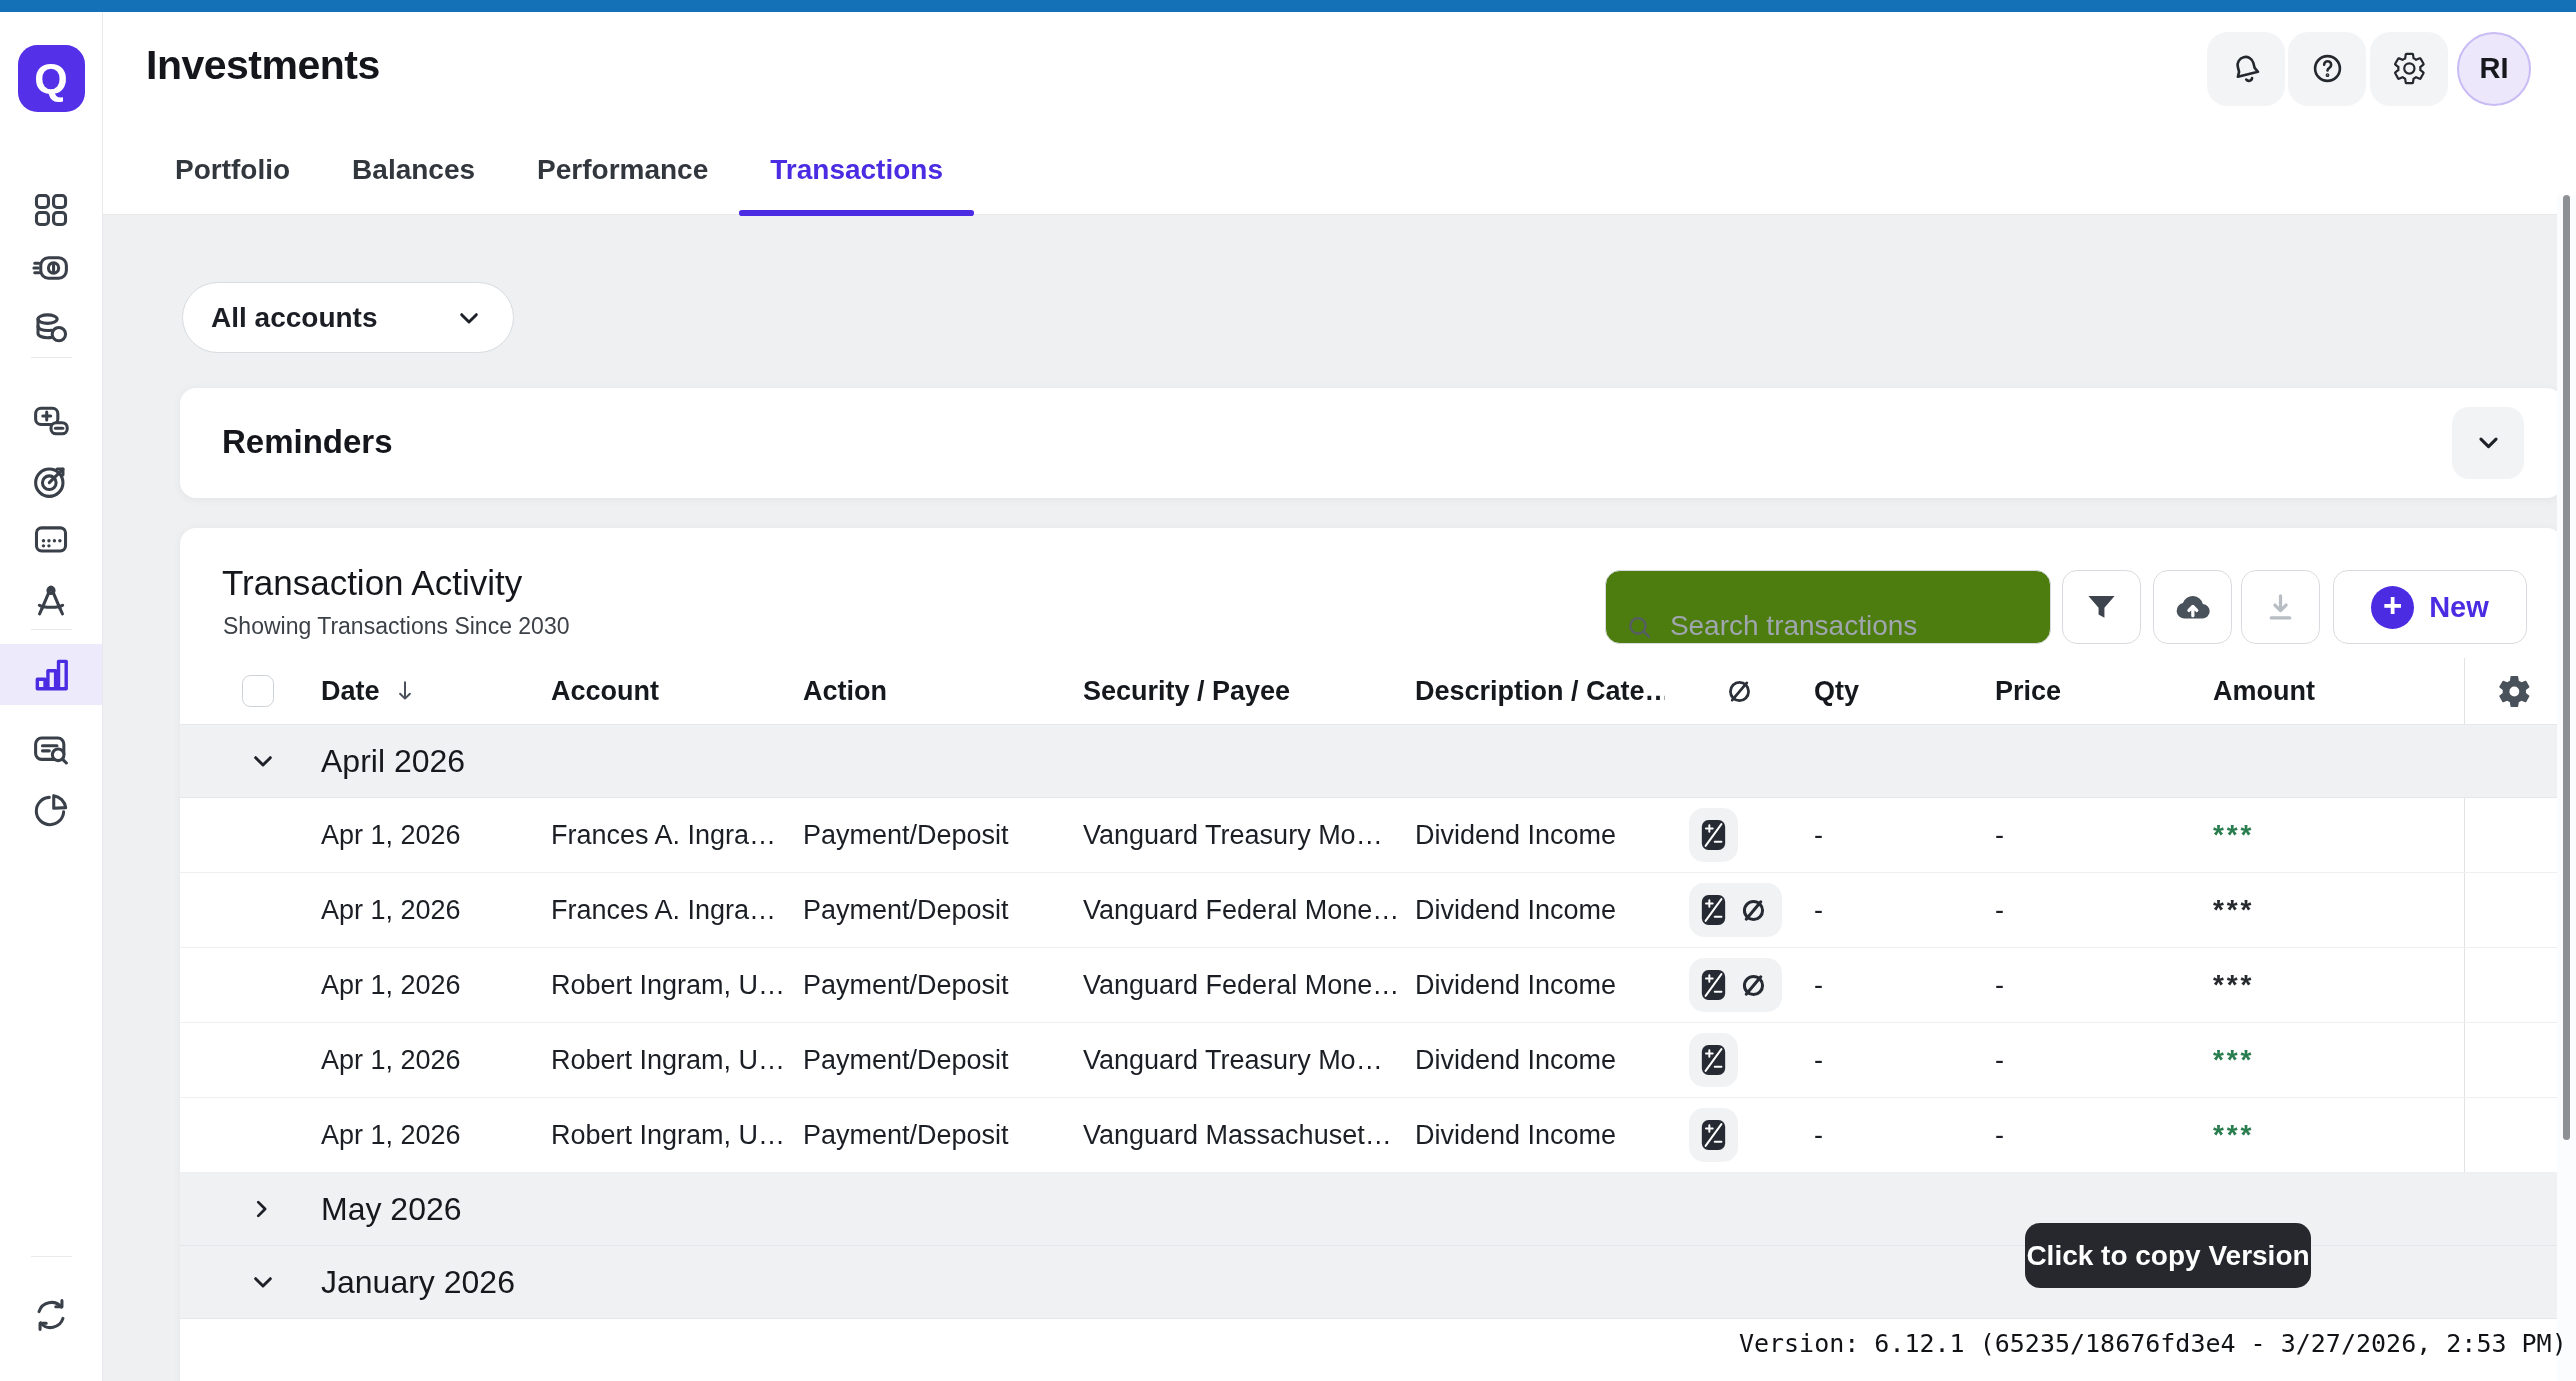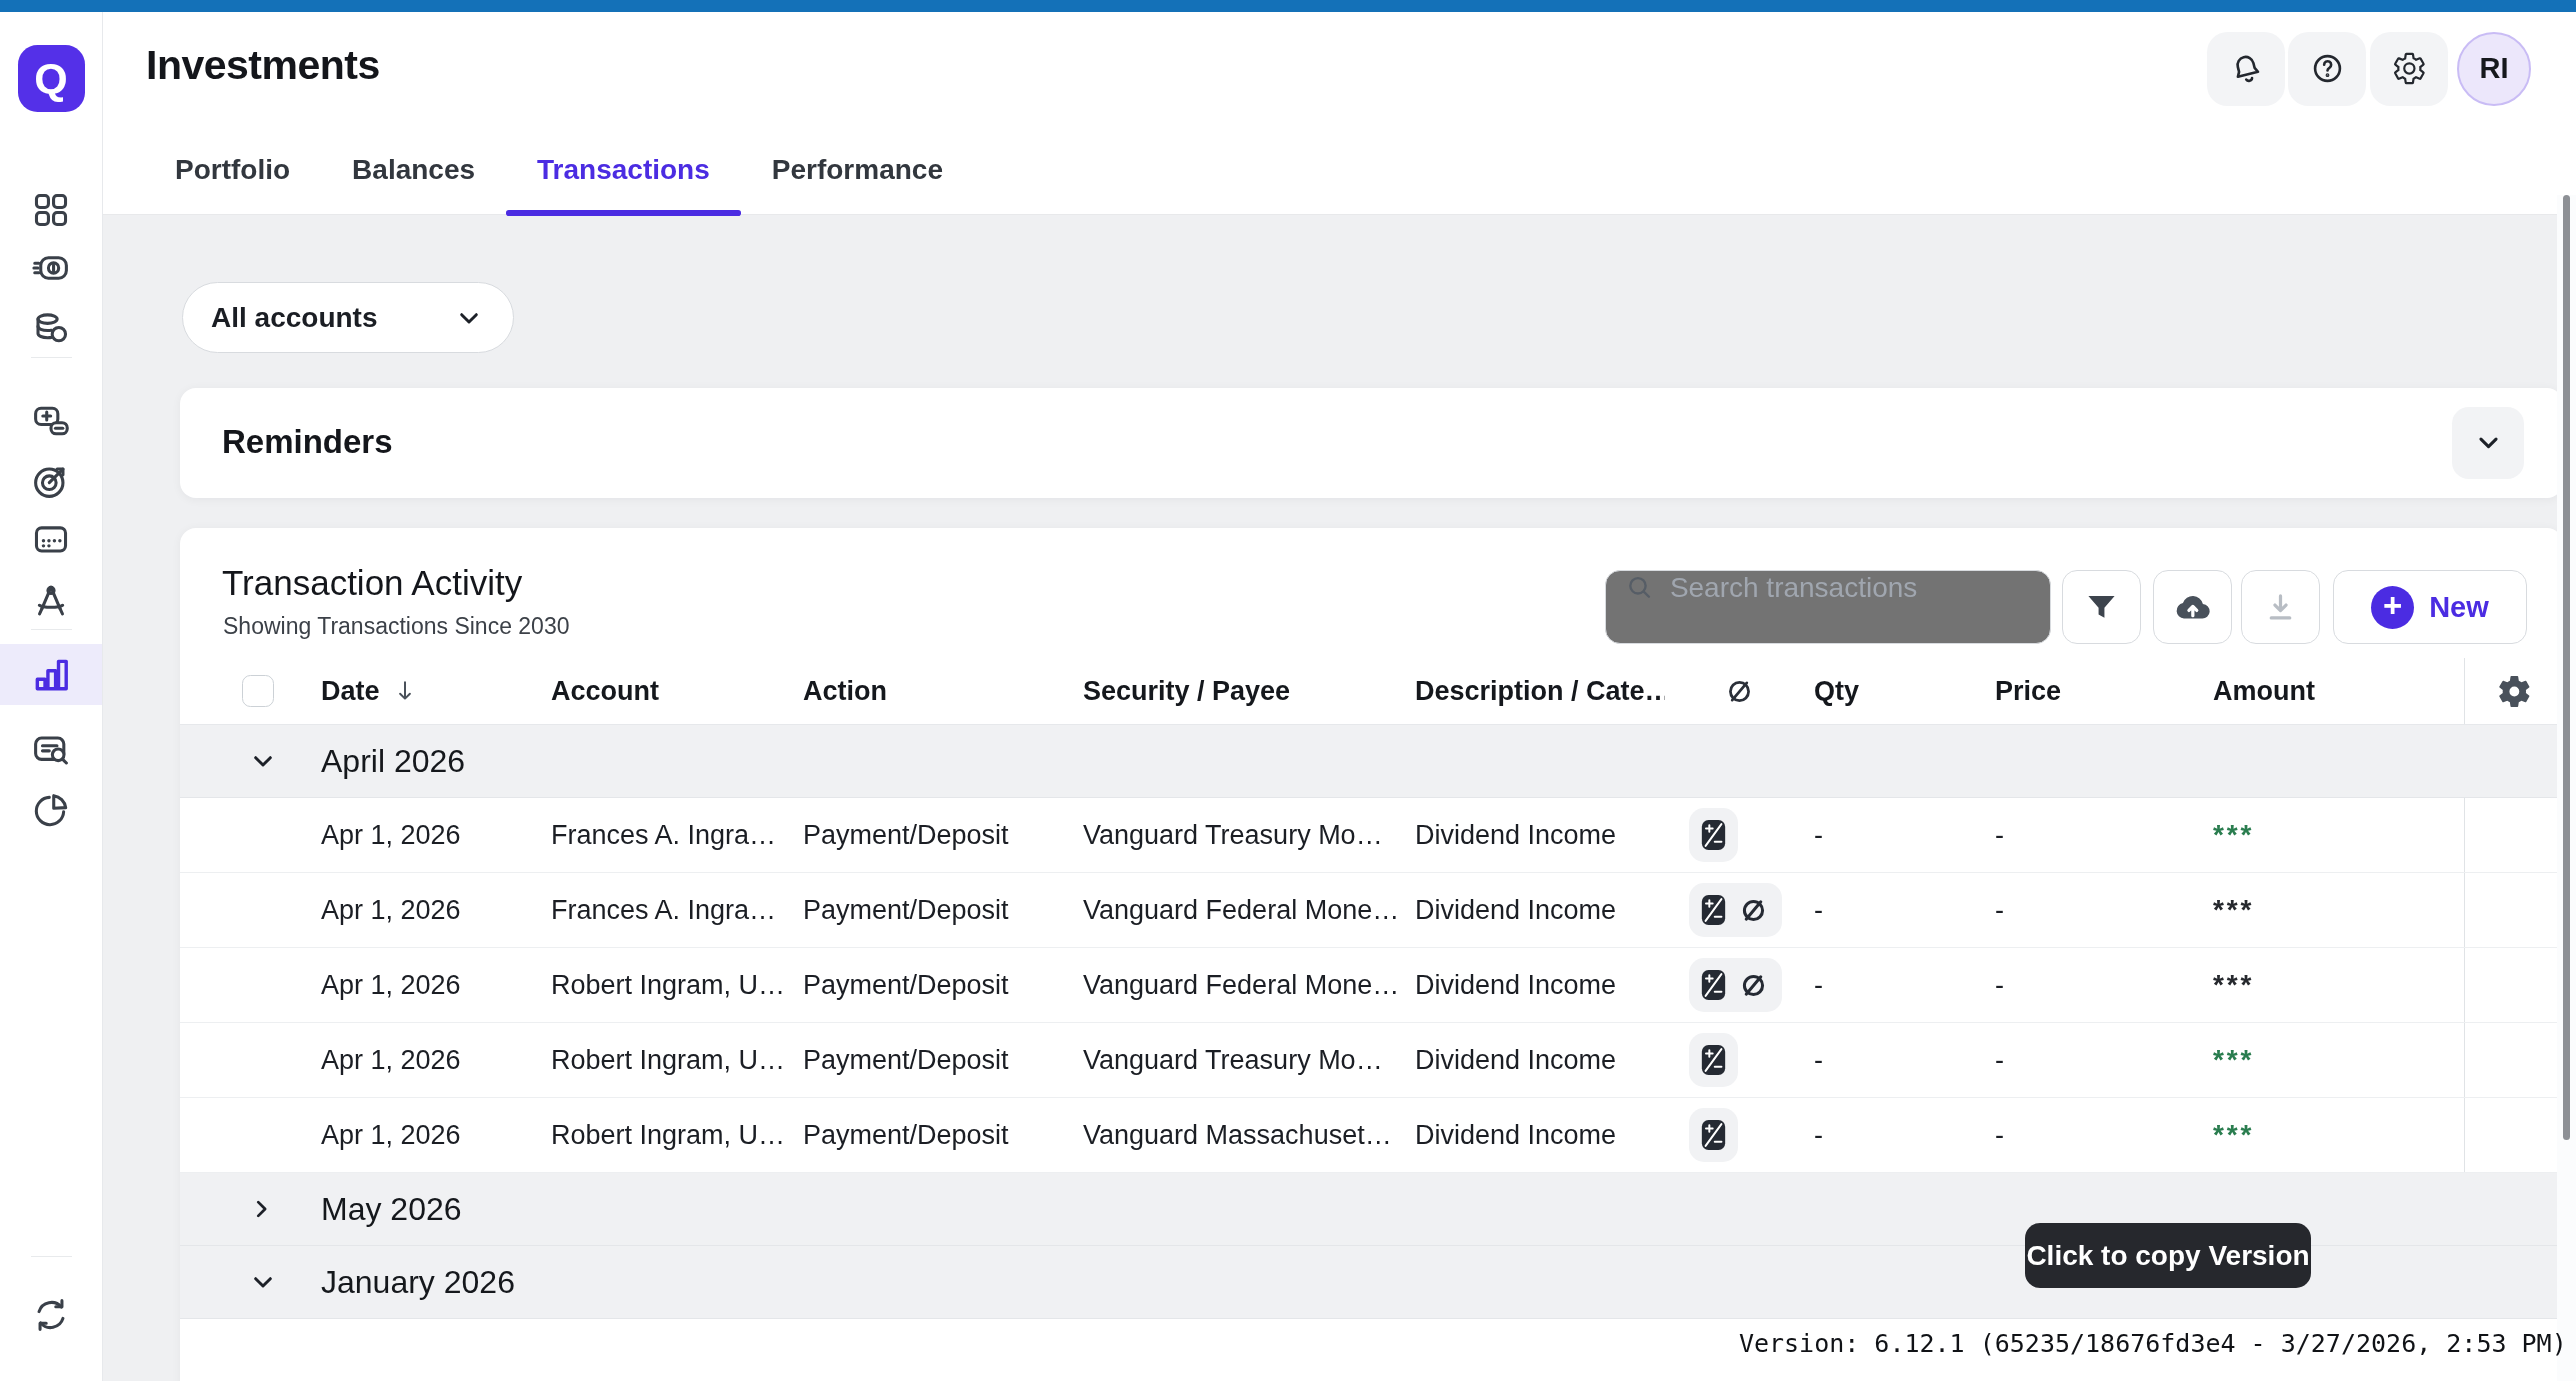--- a/index.html
+++ b/index.html
@@ -26,21 +26,21 @@
   #acct-pill{position:absolute;left:44px;top:67px;width:332px;height:71px;background:#fff;border:1.9px solid #d8dbdf;border-radius:37px;
     box-sizing:border-box;display:flex;align-items:center;padding:0 28px;font-size:28px;font-weight:bold;color:#1b1e24;cursor:pointer;}
   #acct-pill .chev{margin-left:auto;color:#23272e;}
   .card{position:absolute;left:42px;width:2383px;background:#fff;border-radius:16px;box-shadow:0 1.9px 9.3px rgba(15,20,30,.05);}
   #reminders-card{top:173px;height:110px;}
   #reminders-title{position:absolute;left:42px;top:35px;font-size:33px;font-weight:bold;color:#14161b;}
   #reminders-toggle{position:absolute;right:39px;top:18.6px;width:72px;height:72px;border-radius:16.7px;background:#f2f3f5;display:flex;align-items:center;justify-content:center;color:#1d2128;cursor:pointer;}
   #activity-card{top:313px;height:1068px;border-bottom-left-radius:0;border-bottom-right-radius:0;overflow:hidden;}
   #activity-title{position:absolute;left:42px;top:35px;font-size:35px;font-weight:normal;color:#14161b;}
   #activity-sub{position:absolute;left:43px;top:85px;font-size:23px;color:#3c4148;}
-  #search-box{position:absolute;left:1425px;top:42px;width:446px;height:74px;border:1.9px solid #d8dbdf;border-radius:15px;box-sizing:border-box;display:flex;align-items:flex-start;padding:0 18.6px;background:#737373;}
+  #search-box{position:absolute;left:1425px;top:42px;width:446px;height:74px;border:1.9px solid #d8dbdf;border-radius:15px;box-sizing:border-box;display:flex;align-items:flex-end;padding:0 18.6px;background:#4d7c0f;}
   #search-box input{border:none;outline:none;font-size:28px;color:#1b1e24;width:100%;margin-left:15px;font-family:"Liberation Sans",sans-serif;background:transparent;}
   #search-box input::placeholder{color:#a0a6af;}
   .tbtn{position:absolute;top:42px;width:79px;height:74px;border:1.9px solid #d8dbdf;border-radius:15px;background:#fff;box-sizing:border-box;display:flex;align-items:center;justify-content:center;cursor:pointer;}
   #new-btn{position:absolute;top:42px;left:2153px;width:194px;height:74px;border:1.9px solid #d8dbdf;border-radius:15px;background:#fff;box-sizing:border-box;
     display:flex;align-items:center;justify-content:center;gap:15px;cursor:pointer;}
   #new-btn .plus{width:43px;height:43px;border-radius:50%;background:#4b2ce2;color:#fff;display:flex;align-items:center;justify-content:center;font-size:33px;font-weight:bold;line-height:0;padding-bottom:2.8px;box-sizing:border-box;}
   #new-btn .lbl{font-size:29px;font-weight:bold;color:#4b2ce2;}
   
   #table{position:absolute;left:0;top:130px;width:2383px;}
   .trow{display:grid;grid-template-columns:141px 230px 252px 280px 332px 250px 149px 181px 218px 251px 99px;align-items:center;}
@@ -189,22 +189,22 @@
     <svg width="35" height="35" viewBox="0 0 24 24" fill="none" stroke="#23272e" stroke-width="1.5">
         <path d="M19.4 13c.04-.32.06-.66.06-1s-.02-.68-.06-1l2.1-1.65a.5.5 0 00.12-.64l-2-3.46a.5.5 0 00-.61-.22l-2.49 1a7.3 7.3 0 00-1.73-1l-.38-2.65A.5.5 0 0013.9 2h-4a.5.5 0 00-.5.42l-.38 2.65c-.62.26-1.2.6-1.73 1l-2.49-1a.5.5 0 00-.61.22l-2 3.46a.5.5 0 00.12.64L4.4 11c-.04.32-.06.66-.06 1s.02.68.06 1l-2.1 1.65a.5.5 0 00-.12.64l2 3.46c.14.24.42.33.61.22l2.49-1c.53.4 1.11.74 1.73 1l.38 2.65c.04.24.25.42.5.42h4c.25 0 .46-.18.5-.42l.38-2.65c.62-.26 1.2-.6 1.73-1l2.49 1c.19.11.47.02.61-.22l2-3.46a.5.5 0 00-.12-.64L19.4 13zM11.9 15.5a3.5 3.5 0 110-7 3.5 3.5 0 010 7z"></path>
       </svg>
   </div>
   <div id="avatar" style="right:45px">RI</div>
 </div>
 
 <div id="tabbar">
   <div class="tab">Portfolio</div>
   <div class="tab">Balances</div>
+  <div class="tab">Performance</div>
   <div class="tab active">Transactions</div>
-  <div class="tab">Performance</div>
 </div>
 
 <div id="content">
 
   <div id="acct-pill">
     <span>All accounts</span>
     <span class="chev">
       <svg width="32" height="32" viewBox="0 0 24 24" fill="none" stroke="#1d2128" stroke-width="2.2" stroke-linecap="round" stroke-linejoin="round">
           <path d="M6.5 9.5l5.5 5.5 5.5-5.5"></path>
         </svg>

